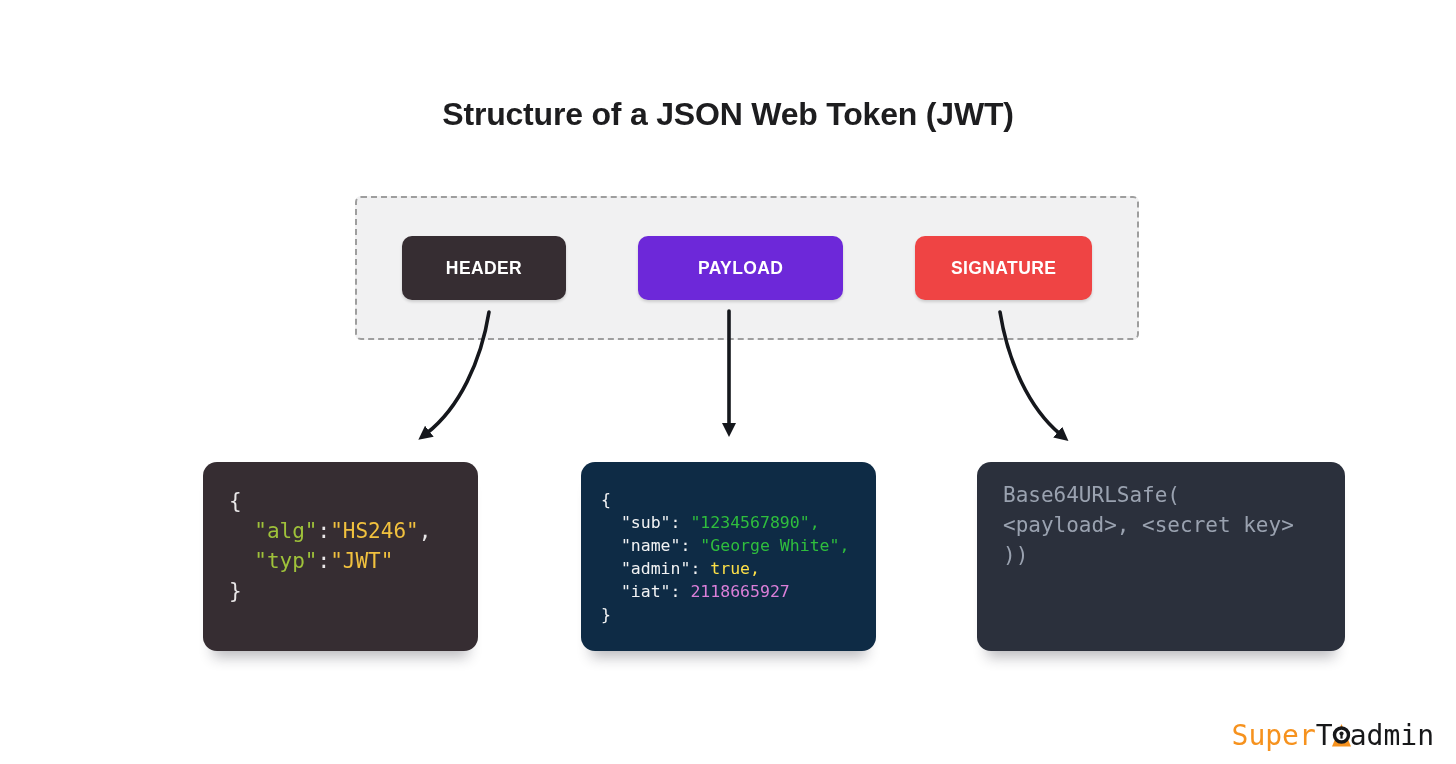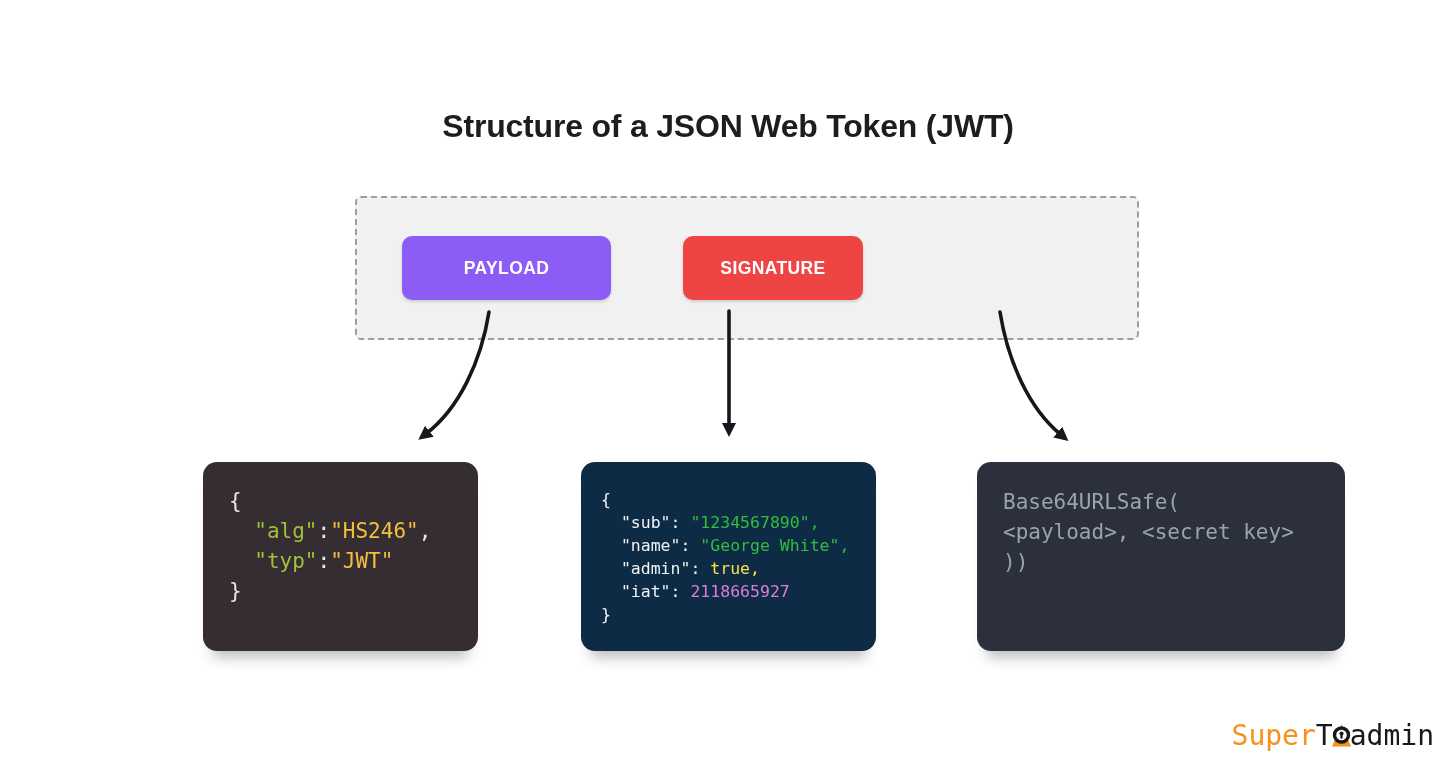--- a/index.html
+++ b/index.html
@@ -4,21 +4,21 @@
 <style>
   html,body{margin:0;padding:0;background:#ffffff;}
   .canvas{
     position:relative;
     width:1456px;height:764px;
     background:#ffffff;
     overflow:hidden;
     font-family:"Liberation Sans",sans-serif;
   }
   .title{
-    position:absolute;top:108px;left:0;width:100%;
+    position:absolute;top:96px;left:0;width:100%;
     text-align:center;
     font-size:32px;font-weight:800;color:#1d1d1f;
     letter-spacing:-0.2px;
   }
   .token-panel{
     position:absolute;left:355px;top:196px;
     width:784px;height:144px;
     background:#f1f1f2;
     border:2px dashed #9e9e9e;
     border-radius:6px;
@@ -28,21 +28,21 @@
     gap:72px;
   }
   .part-btn{
     height:64px;border-radius:10px;
     display:flex;align-items:center;justify-content:center;
     color:#ffffff;font-size:17.5px;font-weight:700;
     letter-spacing:0.4px;
     box-shadow:0 2px 3px rgba(0,0,0,0.15);
   }
   .btn-header{width:167px;background:#362d32;}
-  .btn-payload{width:209px;background:#8b5cf6;}
+  .btn-payload{width:209px;background:#6d28d9;}
   .btn-signature{width:180px;background:#ef4444;}
 
   .arrows{position:absolute;left:0;top:0;pointer-events:none;}
 
   .code-block{
     position:absolute;top:462px;height:189px;
     border-radius:14px;box-sizing:border-box;
     font-family:"DejaVu Sans Mono","Liberation Mono",monospace;
     box-shadow:0 16px 14px -10px rgba(25,28,40,0.30);
   }
@@ -50,21 +50,21 @@
   .cb-header{
     left:203px;width:275px;background:#362d32;
     padding:24px 26px;font-size:21px;line-height:30px;
   }
   .cb-payload{
     left:581px;width:295px;background:#0e2b45;
     padding:26px 20px;font-size:16.5px;line-height:23px;
   }
   .cb-signature{
     left:977px;width:368px;background:#2b303c;
-    padding:25px 26px;font-size:21px;line-height:30px;
+    padding:18px 26px;font-size:21px;line-height:30px;
   }
   .cb-header .tok-key{color:#9fc23a;}
   .cb-header .tok-str{color:#f1c13e;}
   .cb-header .tok-punct{color:#e9e7e8;}
   .cb-payload .tok-key{color:#f2f3f4;}
   .cb-payload .tok-punct{color:#f2f3f4;}
   .cb-payload .tok-str{color:#2fbe3d;}
   .cb-payload .tok-bool{color:#fde047;text-align:center;}
   .cb-payload .tok-num{color:#da7fd8;}
   .cb-signature .tok-plain{color:#9aa2b0;}
@@ -82,20 +82,23 @@
   .logo .lock{display:inline-block;margin:0 -1px -3px -1px;}
 </style>
 </head>
 <body>
 
 <div class="canvas">
 
   <div class="title">Structure of a JSON Web Token (JWT)</div>
 
   <div class="token-panel">
+    <div class="part-btn btn-header">
+      <span>HEADER</span>
+    </div>
     <div class="part-btn btn-payload">
       <span>PAYLOAD</span>
     </div>
     <div class="part-btn btn-signature">
       <span>SIGNATURE</span>
     </div>
   </div>
 
   <svg class="arrows" width="1456" height="764" viewBox="0 0 1456 764">
     <defs>

